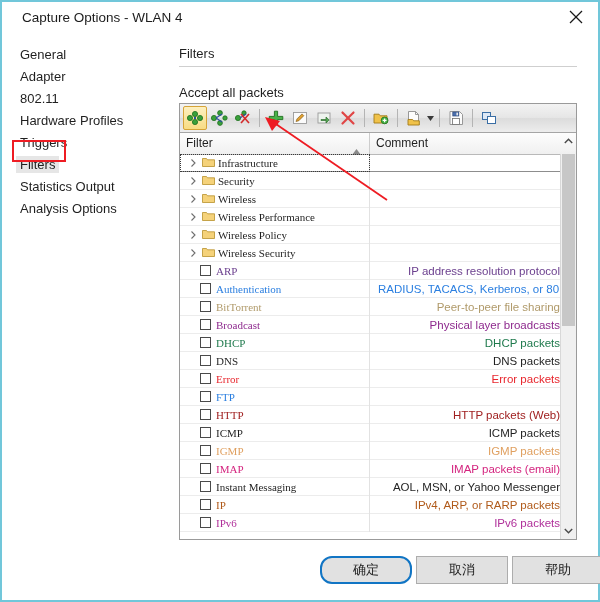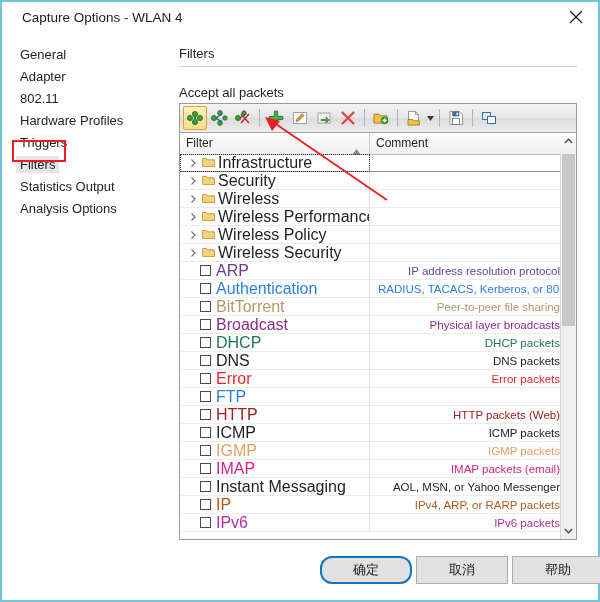--- a/index.html
+++ b/index.html
@@ -244,23 +244,24 @@
     box-sizing: border-box;
     height: 18px;
     line-height: 18px;
     padding-left: 8px;
     font-size: 11.5px;
     white-space: nowrap;
     overflow: hidden;
     text-align: right;
   }
   .row .label {
-    font-size: 16px;
+    font-size: 11px;
     white-space: nowrap;
     line-height: 18px;
+    font-family: Liberation Serif, serif;
   }
   .twisty {
     width: 14px;
     height: 18px;
     display: flex;
     align-items: center;
     justify-content: center;
     flex: 0 0 auto;
     cursor: pointer;
   }

